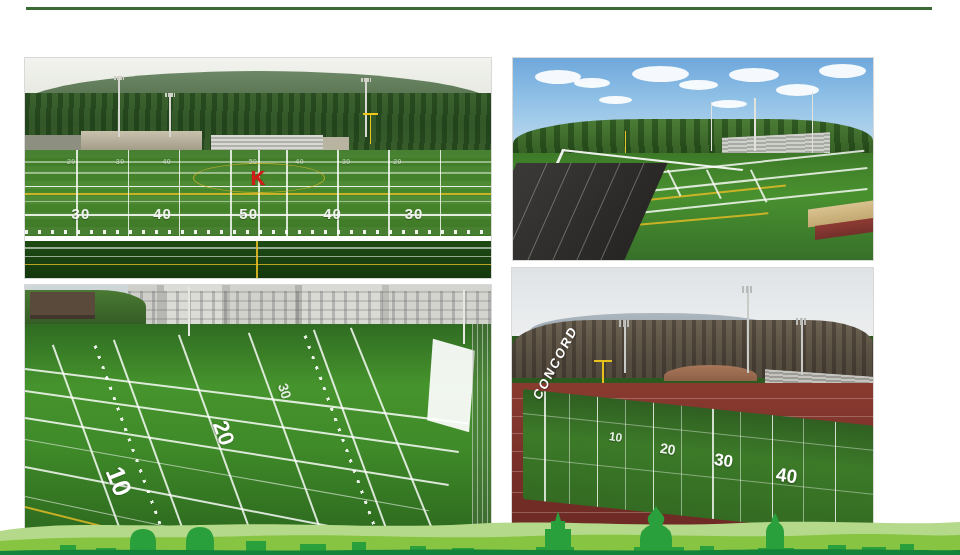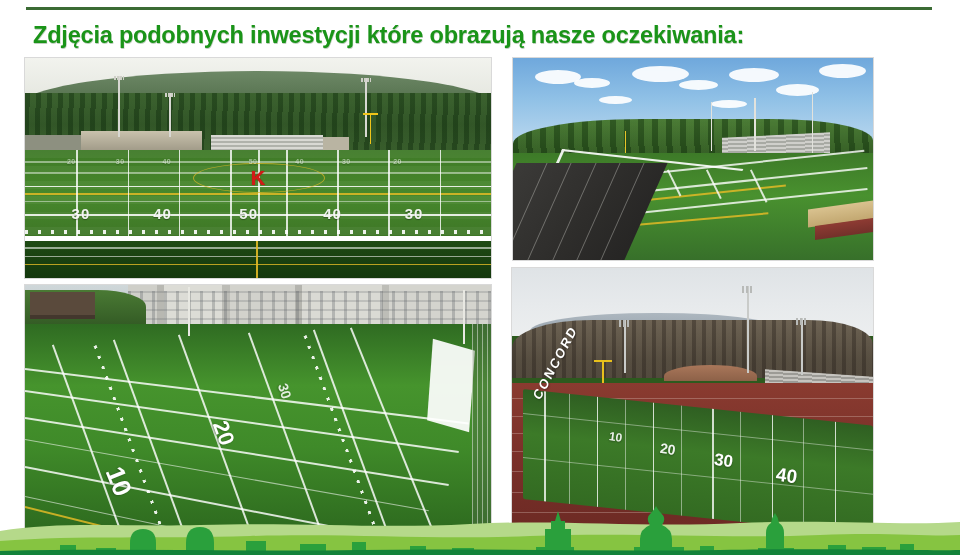--- a/index.html
+++ b/index.html
@@ -372,21 +372,20 @@
   }
   #skyline svg { display: block; width: 960px; height: 52px; }
 </style>
 </head>
 <body>
 
 <div id="slide">
 
   <div id="top-rule"></div>
 
-  <div id="title">Zdjęcia podobnych inwestycji które obrazują nasze oczekiwania:</div>
 
   <div class="photo" id="photo-1">
     <div class="scene">
       <div class="p1-sky"></div>
       <div class="p1-hills"></div>
       <div class="p1-trees"></div>
       <div class="p1-buildings"></div>
       <div class="p1-bleach"></div>
 
       <div class="p1-pole" style="left:20%;top:8%;height:28%;"></div>

